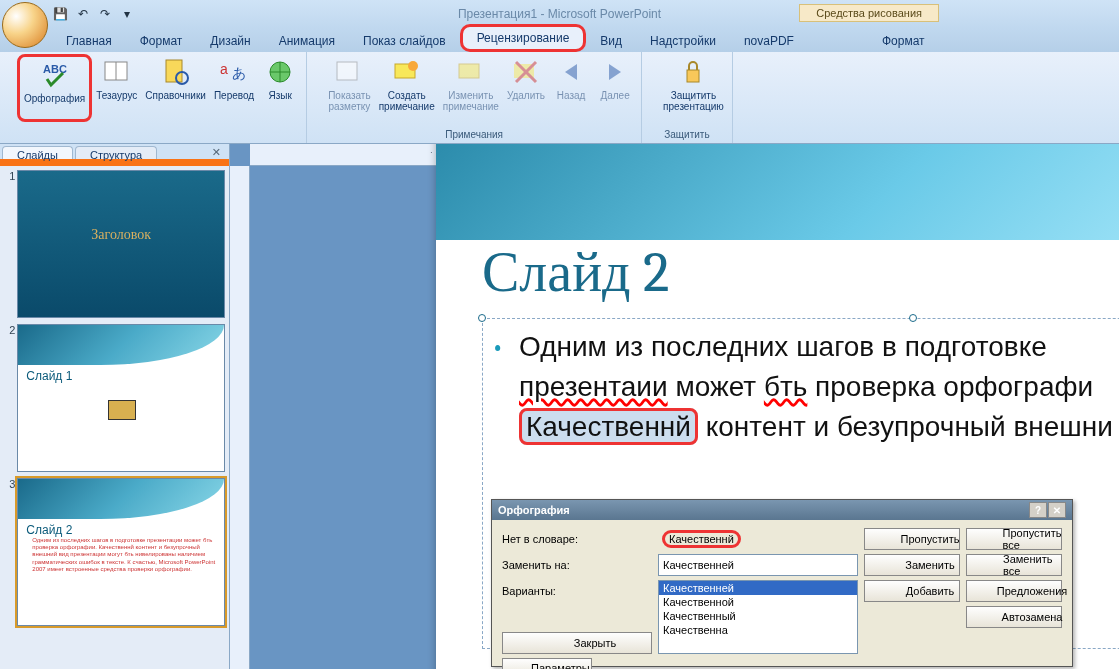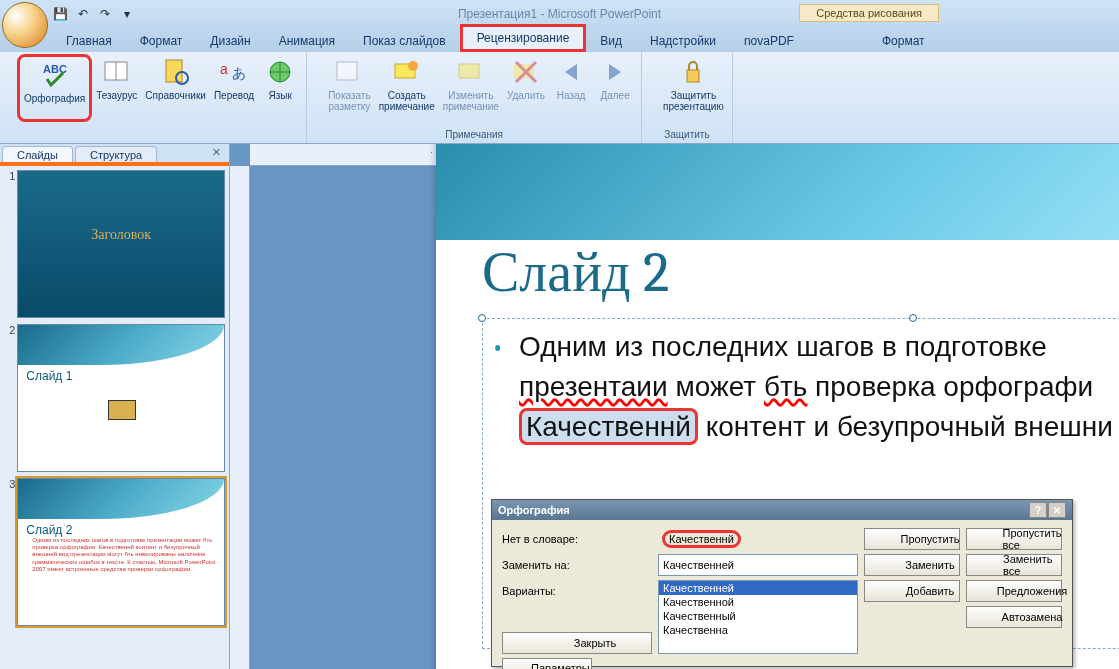--- a/index.html
+++ b/index.html
@@ -10,36 +10,36 @@
 .office-btn { width: 46px; height: 46px; position: absolute; left: 2px; top: 2px; background: radial-gradient(circle at 30% 30%, #fff 0%, #f8d48a 40%, #d87b1f 100%); border-radius: 50%; border: 1px solid #9a6a1a; z-index: 10; }
 .qat { margin-left: 52px; display: flex; gap: 4px; align-items: center; }
 .qat-item { width: 18px; height: 18px; display: flex; align-items: center; justify-content: center; font-size: 12px; color: #234; }
 .title-text { position: absolute; left: 50%; transform: translateX(-50%); color: #6a89a8; font-size: 12px; }
 .context-tab-label { position: absolute; right: 180px; top: 4px; background: #f7e9c8; border: 1px solid #d8c07a; padding: 2px 16px; font-size: 11px; color: #5a4a1a; }
 
 
 .ribbon-tabs { height: 24px; background: linear-gradient(#c0d8ef, #b5cfe8); display: flex; align-items: flex-end; padding-left: 52px; gap: 0; }
 .ribbon-tab { padding: 4px 14px; font-size: 12px; color: #153a6b; cursor: pointer; }
 .ribbon-tab.active { background: #e8f0fb; border-radius: 4px 4px 0 0; border: 1px solid #8ab; border-bottom: none; }
-.ribbon-tab.highlighted { border: 3px solid #e33; border-radius: 0; }
+.ribbon-tab.highlighted { border: 3px solid #e33; border-radius: 10px; }
 .ribbon-tab.context { margin-left: 60px; }
 
 
 .ribbon { height: 92px; background: linear-gradient(#e8f0fb, #cfe2f5); border-bottom: 1px solid #8aa8c6; display: flex; }
 .ribbon-group { border-right: 1px solid #b5cce3; display: flex; flex-direction: column; }
 .group-items { flex: 1; display: flex; align-items: flex-start; padding: 2px 4px; margin-left: 13px; }
 .group-label { text-align: center; font-size: 10px; color: #3a5a7a; padding: 2px 0 3px; }
 .big-btn { display: flex; flex-direction: column; align-items: center; justify-content: flex-start; padding: 2px 4px; min-width: 44px; height: 68px; font-size: 10px; color: #153a6b; text-align: center; cursor: pointer; }
 .big-btn .icon { width: 32px; height: 32px; margin-bottom: 2px; display: flex; align-items: center; justify-content: center; }
 .big-btn.highlighted { border: 3px solid #e33; border-radius: 8px; }
 
 
 .workspace { position: absolute; top: 144px; bottom: 0; left: 0; right: 0; display: flex; }
 .slide-panel { width: 230px; background: #e4ecf7; border-right: 1px solid #8aa8c6; display: flex; flex-direction: column; }
-.panel-tabs { height: 22px; display: flex; background: #cfe2f5; border-bottom: 4px solid #f97316; }
+.panel-tabs { height: 22px; display: flex; background: #cfe2f5; border-bottom: 7px solid #f97316; }
 .panel-tab { padding: 2px 14px; font-size: 11px; color: #153a6b; border: 1px solid #a0b8d0; border-bottom: none; border-radius: 4px 4px 0 0; margin-left: 2px; margin-top: 2px; background: #e4ecf7; }
 .panel-tab.active { background: #f2f7fd; }
 .panel-close { margin-left: auto; margin-right: 4px; font-size: 11px; color: #567; padding: 2px 4px; cursor: pointer; }
 .thumbs { flex: 1; overflow: hidden; padding: 4px; }
 .thumb-wrap { display: flex; margin-bottom: 6px; }
 .thumb-num { width: 14px; font-size: 11px; color: #345; text-align: right; padding-right: 2px; }
 .thumb { width: 220px; height: 148px; background: #fff; border: 1px solid #6a89a8; position: relative; overflow: hidden; }
 .thumb.selected { outline: 2px solid #d89a2a; }
 .thumb .wave { position: absolute; top: 0; left: 0; right: 0; height: 40px; background: linear-gradient(135deg, #1a6a8a 0%, #4aaac8 50%, #8ad8e8 100%); border-bottom-right-radius: 60% 40px; }
 .thumb.full-teal { background: linear-gradient(#1a6a8a, #0a4a6a); }

